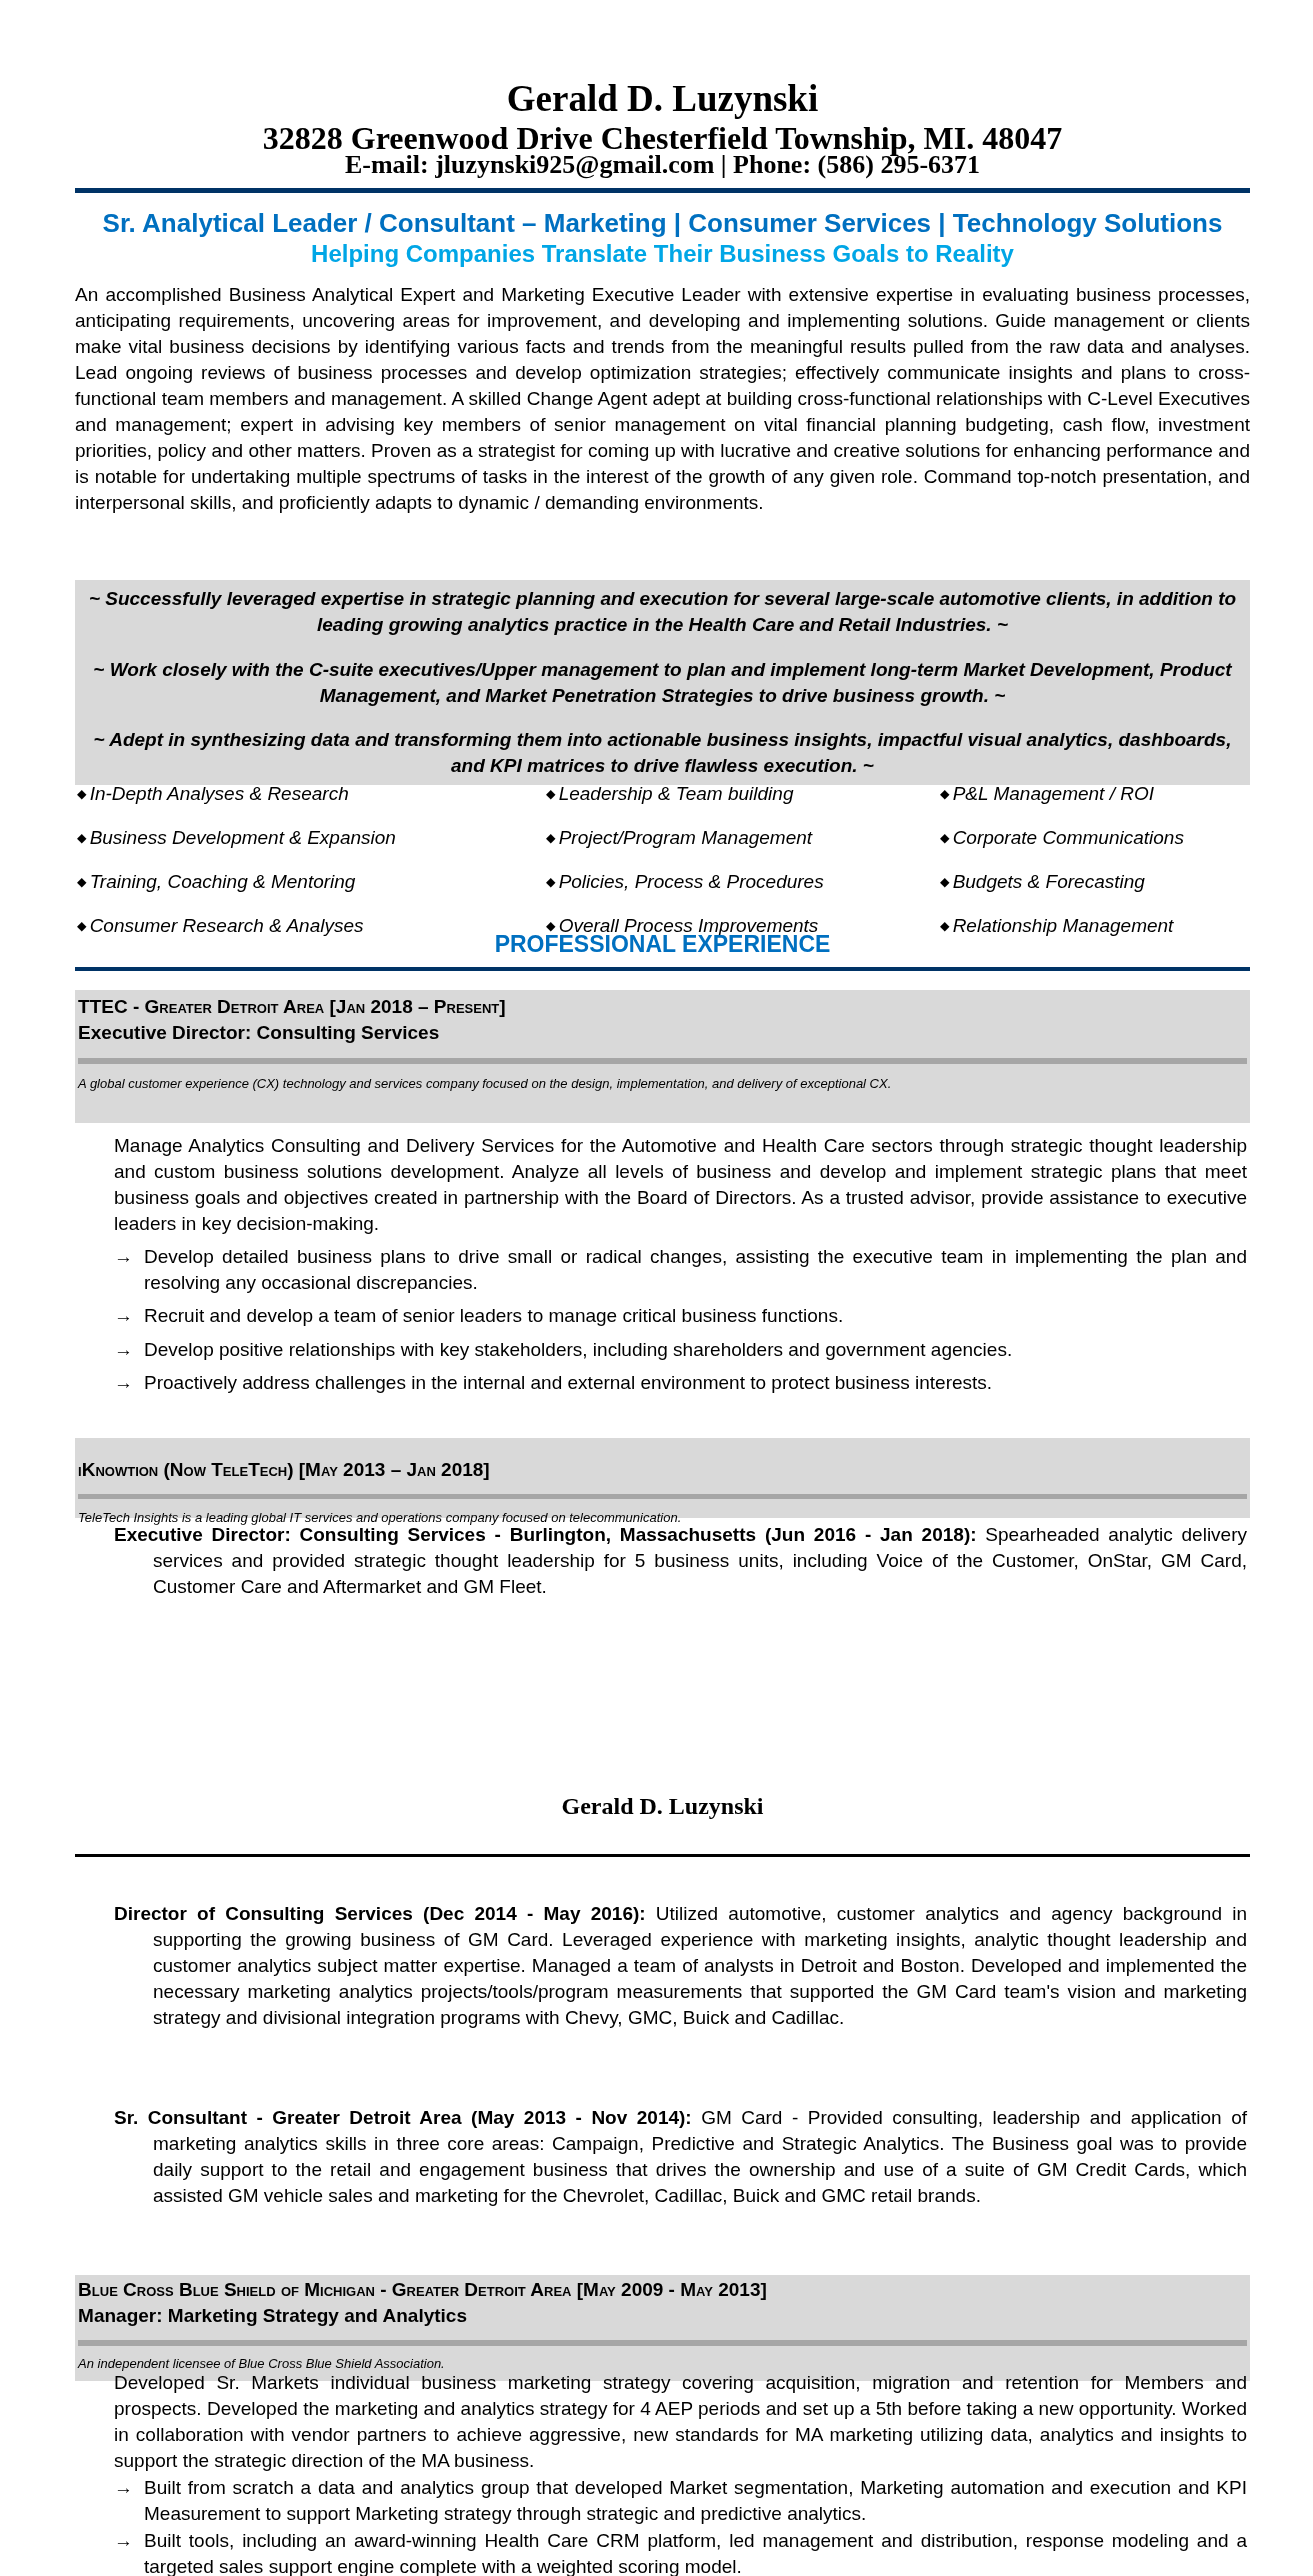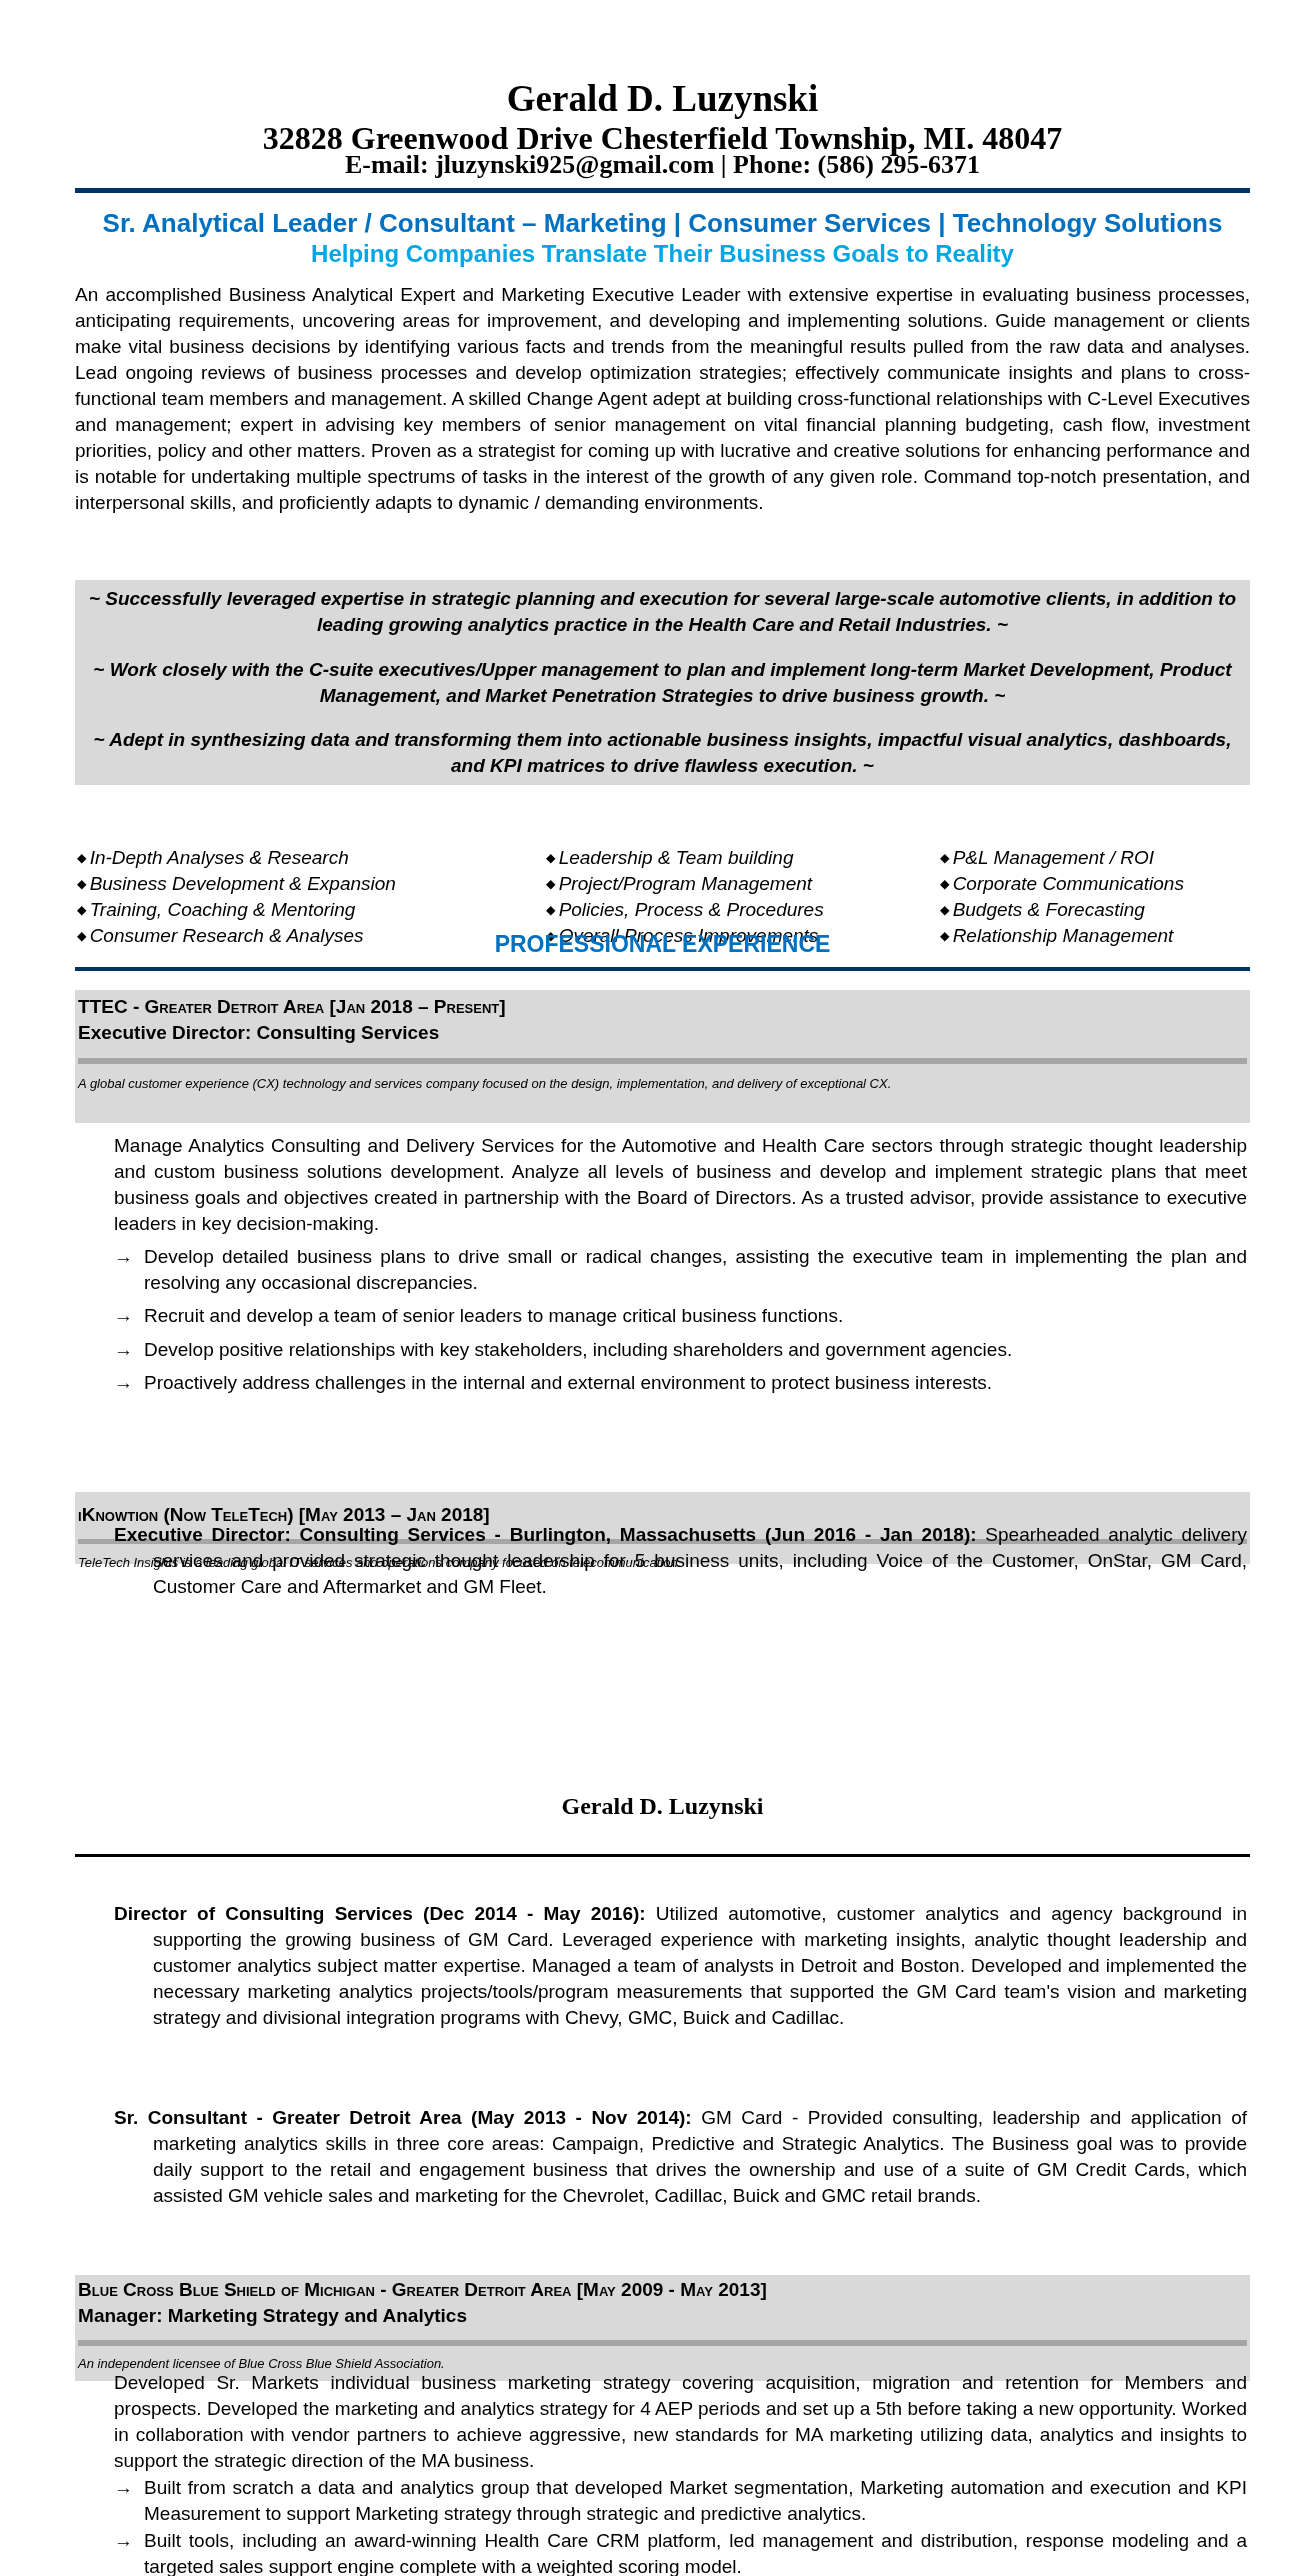--- a/index.html
+++ b/index.html
@@ -11,21 +11,21 @@
   .name { top: 77px; font-size: 37px; font-weight: bold; }
   .addr { top: 120px; font-size: 32px; font-weight: bold; }
   .contact { top: 150px; font-size: 26px; font-weight: bold; }
   .rule-blue { left: 75px; width: 1175px; height: 5.2px; background: #003366; }
   .headline { top: 208px; font-size: 26px; font-weight: bold; color: #0070c0; }
   .subline { top: 240px; font-size: 24px; font-weight: bold; color: #00a6e6; }
   .para { font-size: 19px; line-height: 26px; text-align: justify; }
   .summary { left: 75px; width: 1175px; top: 282px; }
   .graybox { background: #d9d9d9; left: 75px; width: 1175px; }
   .quote { font-size: 19px; line-height: 26px; font-weight: bold; font-style: italic; text-align: center; }
-  .skills { left: 77px; width: 1170px; top: 845px; display: grid; grid-template-columns: 469px 394px 307px; row-gap: 0; }
+  .skills { left: 77px; width: 1170px; top: 781px; display: grid; grid-template-columns: 469px 394px 307px; row-gap: 18px; }
   .skill { font-size: 19px; line-height: 25px; font-style: italic; white-space: nowrap; }
   .skill .dia { font-style: normal; font-size: 12.4px; vertical-align: 2.1px; margin-right: 3.1px; }
   .sec-title { font-size: 23px; font-weight: bold; color: #0070c0; text-align: center; left: 75px; width: 1175px; }
   .jobhead { font-size: 19px; line-height: 26px; font-weight: bold; font-variant: small-caps; padding-left: 3.1px; }
   .jobtitle { font-size: 19px; line-height: 26px; font-weight: bold; padding-left: 3.1px; }
   .divider { height: 5.2px; background: #a6a6a6; margin: 0 3.1px; }
   .jobdesc { font-size: 13px; line-height: 26px; font-style: italic; padding-left: 3.1px; padding-right: 41px; }
   .arrow-list { list-style: none; }
   .arrow-list li { position: relative; padding-left: 30px; font-size: 19px; line-height: 26px; text-align: justify; margin-top: 7.2px; }
   .arrow-list li .arr { position: absolute; left: 0; top: 0; }
@@ -78,21 +78,21 @@
 <div class="abs" style="left:114px; width:1133px; top:1133px;">
   <div class="para">Manage Analytics Consulting and Delivery Services for the Automotive and Health Care sectors through strategic thought leadership and custom business solutions development. Analyze all levels of business and develop and implement strategic plans that meet business goals and objectives created in partnership with the Board of Directors. As a trusted advisor, provide assistance to executive leaders in key decision-making.</div>
   <ul class="arrow-list">
     <li><span class="arr">→</span><span>Develop detailed business plans to drive small or radical changes, assisting the executive team in implementing the plan and resolving any occasional discrepancies.</span></li>
     <li><span class="arr">→</span><span>Recruit and develop a team of senior leaders to manage critical business functions.</span></li>
     <li><span class="arr">→</span><span>Develop positive relationships with key stakeholders, including shareholders and government agencies.</span></li>
     <li><span class="arr">→</span><span>Proactively address challenges in the internal and external environment to protect business interests.</span></li>
   </ul>
 </div>
 
-<div class="abs graybox" style="top:1492px; height:72px; padding-top:10px;">
+<div class="abs graybox" style="top:1438px; height:80px; padding-top:19px;">
   <div class="jobhead">iKnowtion (Now TeleTech) [May 2013 – Jan 2018]</div>
   <div class="divider" style="margin-top:11.3px; margin-bottom:5.2px"></div>
   <div class="jobdesc">TeleTech Insights is a leading global IT services and operations company focused on telecommunication.</div>
 </div>
 <div class="abs" style="left:114px; width:1133px; top:1522px;">
   <div class="hang"><b>Executive Director: Consulting Services - Burlington, Massachusetts (Jun 2016 - Jan 2018):</b><span> Spearheaded analytic delivery services and provided strategic thought leadership for 5 business units, including Voice of the Customer, OnStar, GM Card, Customer Care and Aftermarket and GM Fleet.</span></div>
 </div>
 
 <div class="abs center serif" style="top:1793px; font-size:24px; font-weight:bold;">Gerald D. Luzynski</div>
 <div class="abs rule-black" style="top:1854px"></div>

